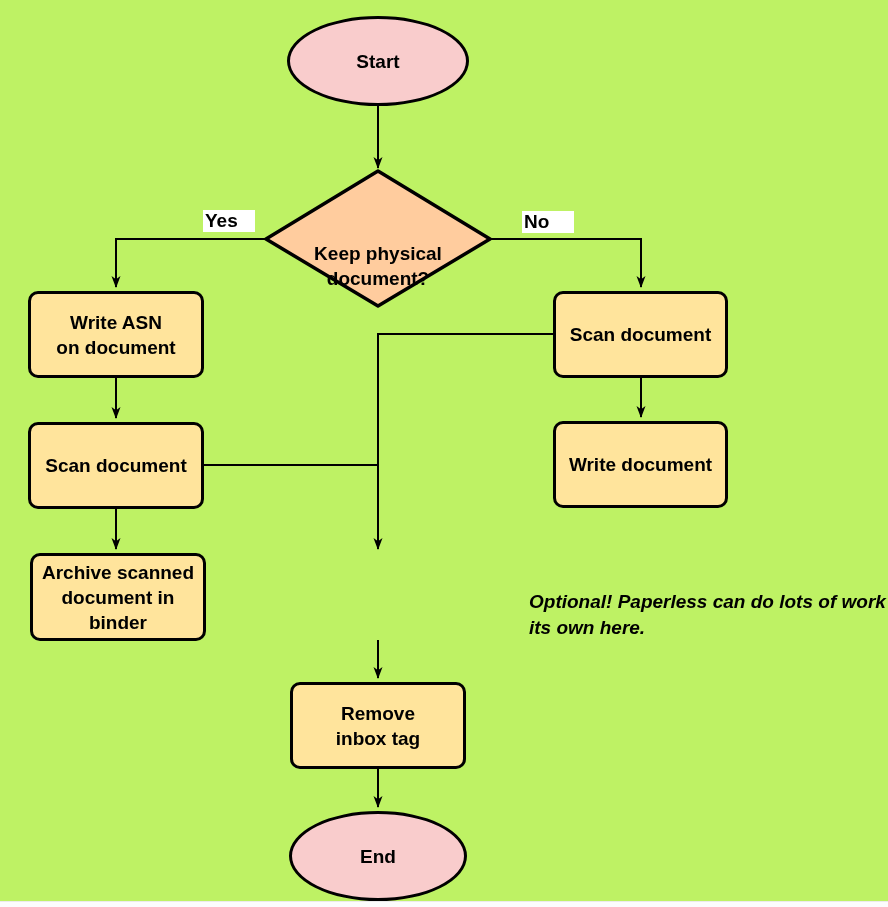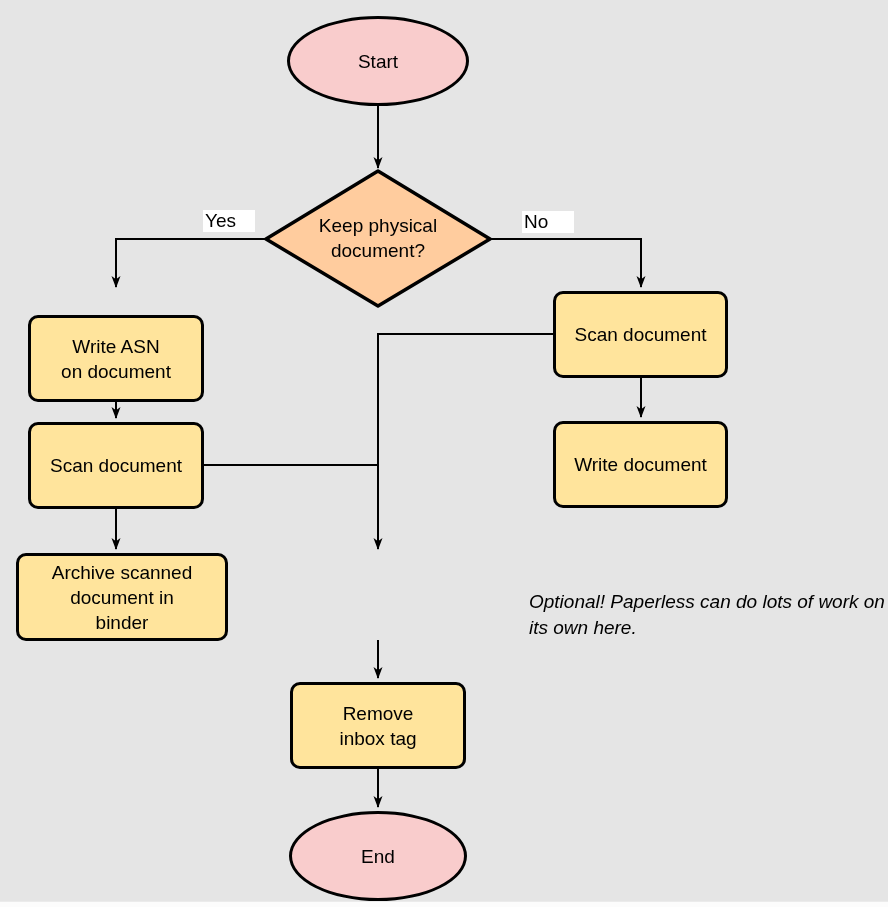--- a/index.html
+++ b/index.html
@@ -1,23 +1,24 @@
 <!DOCTYPE html>
 <html><head>
 <meta charset="utf-8">
 <style>
   html, body { margin: 0; padding: 0; background: #ffffff; }
   .canvas {
     position: relative;
     width: 888px;
     height: 907px;
-    background: #e5e5e5;
+    background: #bef264;
     font-family: "Liberation Sans", "DejaVu Sans", sans-serif;
     color: #000;
     overflow: hidden;
+    font-weight: bold;
   }
   svg.edges-layer { position: absolute; left: 0; top: 0; }
   .edge { stroke: var(--edge, #000); stroke-width: 2; fill: none; }
   .diamond-shape {
     fill: var(--node-orange, #ffcc9e);
     stroke: var(--stroke, #000);
     stroke-width: 3.5;
     stroke-linejoin: round;
   }
   .arrowhead { fill: var(--edge, #000); }
@@ -35,21 +36,21 @@
   .rect {
     background: var(--node-yellow, #ffe49c);
     border: 3px solid var(--stroke, #000);
     border-radius: 10px;
   }
   .ellipse {
     background: var(--node-pink, #f9cccc);
     border: 3px solid var(--stroke, #000);
     border-radius: 50%;
   }
-  .diamond-label { background: transparent; }
+  .diamond-label { background: transparent; margin-top: 28px; }
   .edge-label {
     position: absolute;
     font-size: 19px;
     line-height: 22px;
     text-align: left;
     background: #fff;
     padding: 0 2px;
   }
   .annotation {
     position: absolute;
@@ -97,26 +98,26 @@
     <path class="edge" d="M204,465 L378,465"></path>
     <path class="edge" d="M378,640 L378,678" marker-end="url(#arrow)"></path>
     <path class="edge" d="M378,769 L378,807" marker-end="url(#arrow)"></path>
   </svg>
 
   <div class="node ellipse" style="left:287px; top:16px; width:182px; height:90px;">Start</div>
 
   <div class="node diamond-label" style="left:278px; top:207px; width:200px; height:62px;">Keep physical
 document?</div>
 
-  <div class="node rect" style="left:28px; top:291px; width:176px; height:87px;margin-top:24px;">Write ASN
+  <div class="node rect" style="left:28px; top:291px; width:176px; height:87px;">Write ASN
 on document</div>
 
   <div class="node rect" style="left:28px; top:422px; width:176px; height:87px;">Scan document</div>
 
-  <div class="node rect" style="left:16px; top:553px; width:212px; height:88px;">Archive scanned
+  <div class="node rect" style="left:30px; top:553px; width:176px; height:88px;">Archive scanned
 document in
 binder</div>
 
   <div class="node rect" style="left:553px; top:291px; width:175px; height:87px;">Scan document</div>
 
   <div class="node rect" style="left:553px; top:421px; width:175px; height:87px;">Write document</div>
 
 
   <div class="node ellipse" style="left:289px; top:811px; width:178px; height:90px;">End</div>
 

